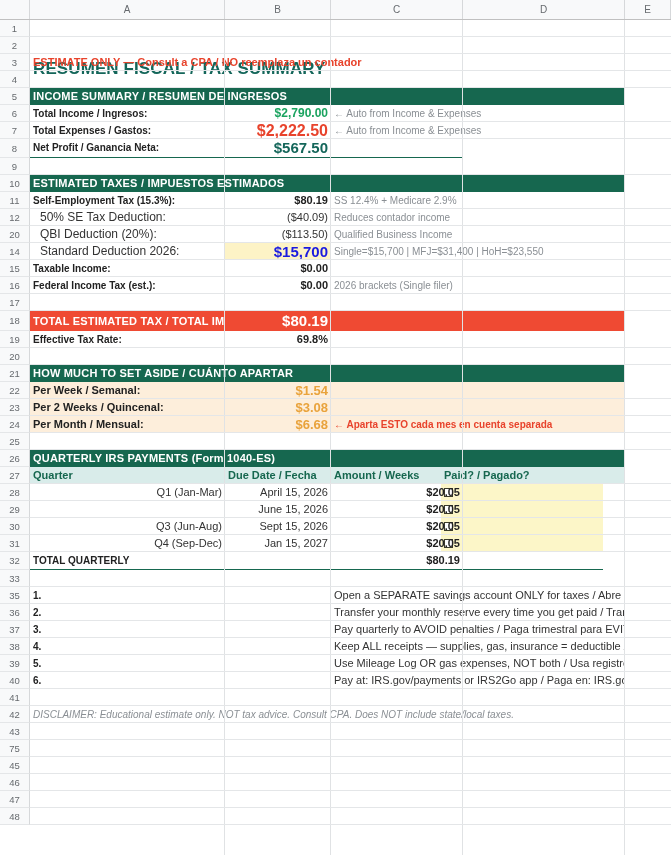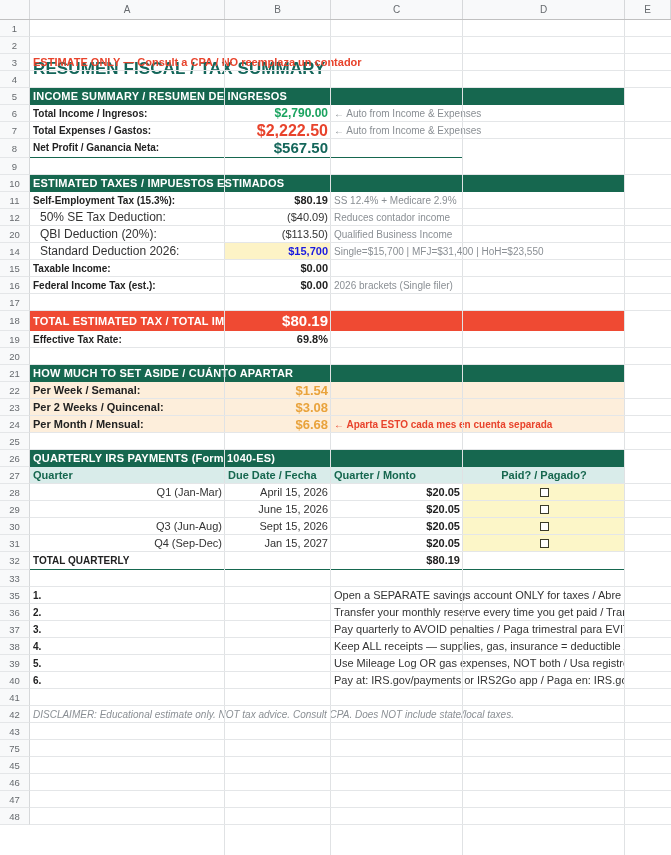--- a/index.html
+++ b/index.html
@@ -104,21 +104,21 @@
     box-sizing: border-box;
     white-space: nowrap;
     overflow: hidden;
     padding: 0 3px;
   }
   .cell.ovf { overflow: visible; }
 
   .a  { left: 30px;  width: 195px; }
   .b  { left: 225px; width: 106px; }
   .c  { left: 331px; width: 132px; }
-  .d  { left: 463px; width: 162px; text-align: center; }
+  .d  { left: 441px; width: 162px; }
   .abcd { left: 30px;  width: 595px; }
   .cd   { left: 331px; width: 294px; }
 
   .right  { text-align: right; }
 
   
   .title {
     font-size: 17px;
     font-weight: bold;
     color: #14665a;
@@ -174,21 +174,21 @@
   .money-green { color: #1aa35f; font-weight: bold; font-size: 12px; }
   .money-red   { color: #e8432c; font-weight: bold; font-size: 16px; }
   .money-big   { color: #14665a; font-weight: bold; font-size: 15px; }
   .money-dark  { color: #222222; font-weight: bold; font-size: 11px; }
   .money-plain { color: #333333; font-size: 11px; text-align: right; }
 
   .input-yellow {
     background: #fdf3c6;
     color: #1a1ae0;
     font-weight: bold;
-    font-size: 11px;
+    font-size: 15px;
   }
   .cream      { background: #fdeedb; }
   .cream-amt  { background: #fdeedb; color: #e9a33c; font-weight: bold; font-size: 13px; }
   .cream-lbl  { background: #fdeedb; font-weight: bold; font-size: 11px; color: #222222; }
   .paleyellow { background: #fcf6c8; }
   .botline1   { border-bottom: 1px solid #16674f; }
 
   .tip { color: #333333; font-size: 11px; }
   .disclaimer { color: #8a8f94; font-style: italic; font-size: 10px; }
 
@@ -393,21 +393,21 @@
     <div class="row">
       <div class="rowhead">26</div>
       <div class="cell abcd band">QUARTERLY IRS PAYMENTS (Form 1040-ES)</div>
     </div>
 
     <div class="row">
       <div class="rowhead">27</div>
       <div class="cell abcd tblhead"></div>
       <div class="cell a tblhead">Quarter</div>
       <div class="cell b tblhead">Due Date / Fecha</div>
-      <div class="cell c tblhead">Quarter / Monto</div>
+      <div class="cell c tblhead">Amount / Weeks</div>
       <div class="cell d tblhead">Paid? / Pagado?</div>
       <div class="hline" style="top:16px;"></div>
     </div>
 
     <div class="row">
       <div class="rowhead">28</div>
       <div class="cell d paleyellow">
         <span class="chk"></span>
       </div>
       <div class="cell a money-plain">Q1 (Jan-Mar)</div>

